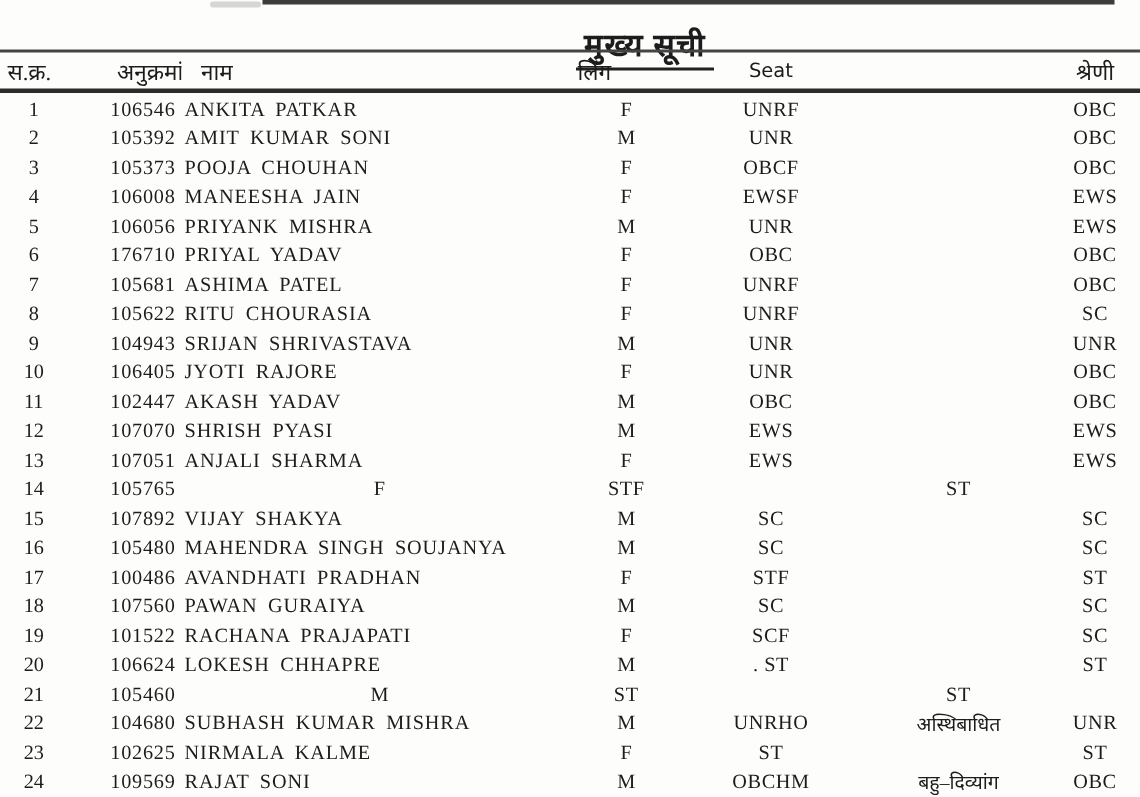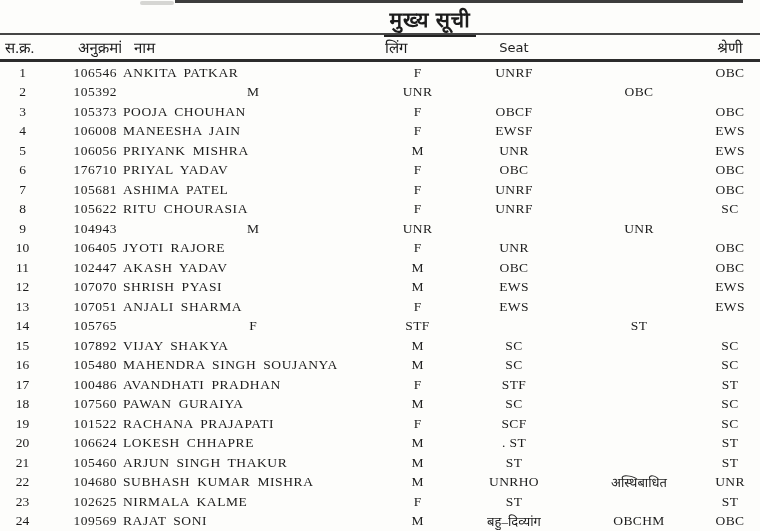--- a/index.html
+++ b/index.html
@@ -33,21 +33,21 @@
     top: 1px;
     left: 140px;
     width: 34px;
     height: 4px;
     background: #c4c4c2;
     border-radius: 2px;
     opacity: 0.7;
   }
   .title-wrap {
     position: absolute;
-    top: 5px;
+    top: 15px;
     left: 0;
     width: 760px;
     text-align: center;
   }
   .title-wrap .title {
     display: inline-block;
     margin-left: 100px;
     font-size: 21px;
     font-weight: bold;
     letter-spacing: 1px;
@@ -141,20 +141,21 @@
         <span class="cell c-roll">106546</span>
         <span class="cell c-name">ANKITA PATKAR</span>
         <span class="cell c-gender">F</span>
         <span class="cell c-seat">UNRF</span>
         <span class="cell c-remark"></span>
         <span class="cell c-category">OBC</span>
       </div>
       <div class="row grid-row">
         <span class="cell c-sn">2</span>
         <span class="cell c-roll">105392</span>
+        <span class="cell c-name">AMIT KUMAR SONI</span>
         <span class="cell c-gender">M</span>
         <span class="cell c-seat">UNR</span>
         <span class="cell c-remark"></span>
         <span class="cell c-category">OBC</span>
       </div>
       <div class="row grid-row">
         <span class="cell c-sn">3</span>
         <span class="cell c-roll">105373</span>
         <span class="cell c-name">POOJA CHOUHAN</span>
         <span class="cell c-gender">F</span>
@@ -203,20 +204,21 @@
         <span class="cell c-roll">105622</span>
         <span class="cell c-name">RITU CHOURASIA</span>
         <span class="cell c-gender">F</span>
         <span class="cell c-seat">UNRF</span>
         <span class="cell c-remark"></span>
         <span class="cell c-category">SC</span>
       </div>
       <div class="row grid-row">
         <span class="cell c-sn">9</span>
         <span class="cell c-roll">104943</span>
+        <span class="cell c-name">SRIJAN SHRIVASTAVA</span>
         <span class="cell c-gender">M</span>
         <span class="cell c-seat">UNR</span>
         <span class="cell c-remark"></span>
         <span class="cell c-category">UNR</span>
       </div>
       <div class="row grid-row">
         <span class="cell c-sn">10</span>
         <span class="cell c-roll">106405</span>
         <span class="cell c-name">JYOTI RAJORE</span>
         <span class="cell c-gender">F</span>
@@ -309,21 +311,20 @@
         <span class="cell c-roll">106624</span>
         <span class="cell c-name">LOKESH CHHAPRE</span>
         <span class="cell c-gender">M</span>
         <span class="cell c-seat">. ST</span>
         <span class="cell c-remark"></span>
         <span class="cell c-category">ST</span>
       </div>
       <div class="row grid-row">
         <span class="cell c-sn">21</span>
         <span class="cell c-roll">105460</span>
-        <span class="cell c-name">ARJUN SINGH THAKUR</span>
         <span class="cell c-gender">M</span>
         <span class="cell c-seat">ST</span>
         <span class="cell c-remark"></span>
         <span class="cell c-category">ST</span>
       </div>
       <div class="row grid-row">
         <span class="cell c-sn">22</span>
         <span class="cell c-roll">104680</span>
         <span class="cell c-name">SUBHASH KUMAR MISHRA</span>
         <span class="cell c-gender">M</span>
@@ -338,19 +339,19 @@
         <span class="cell c-gender">F</span>
         <span class="cell c-seat">ST</span>
         <span class="cell c-remark"></span>
         <span class="cell c-category">ST</span>
       </div>
       <div class="row grid-row">
         <span class="cell c-sn">24</span>
         <span class="cell c-roll">109569</span>
         <span class="cell c-name">RAJAT SONI</span>
         <span class="cell c-gender">M</span>
+        <span class="cell c-seat">OBCHM</span>
         <span class="cell c-remark">बहु–दिव्यांग</span>
-        <span class="cell c-seat">OBCHM</span>
         <span class="cell c-category">OBC</span>
       </div>
     </div>
 
 </div>
 
 </body></html>

